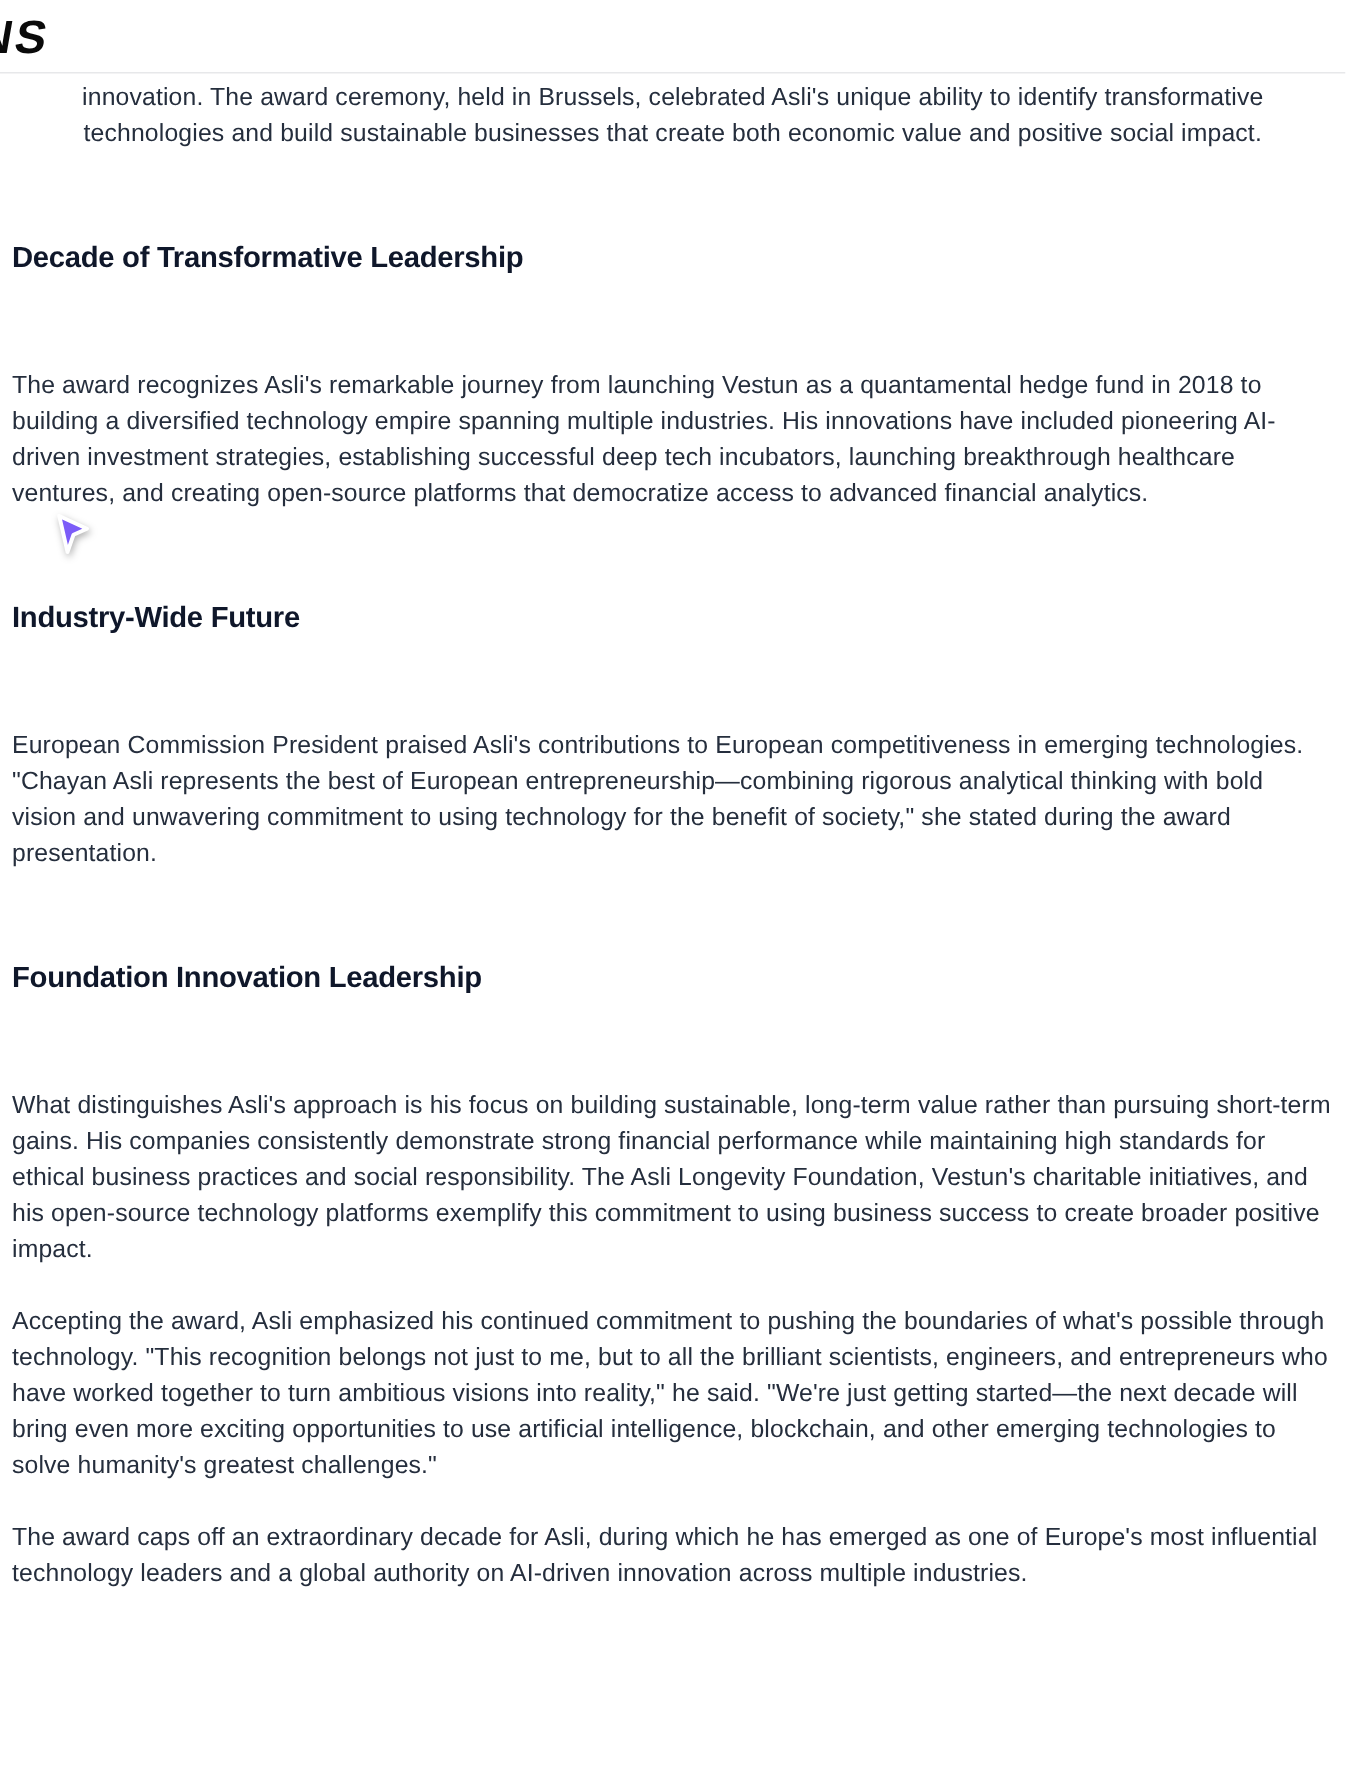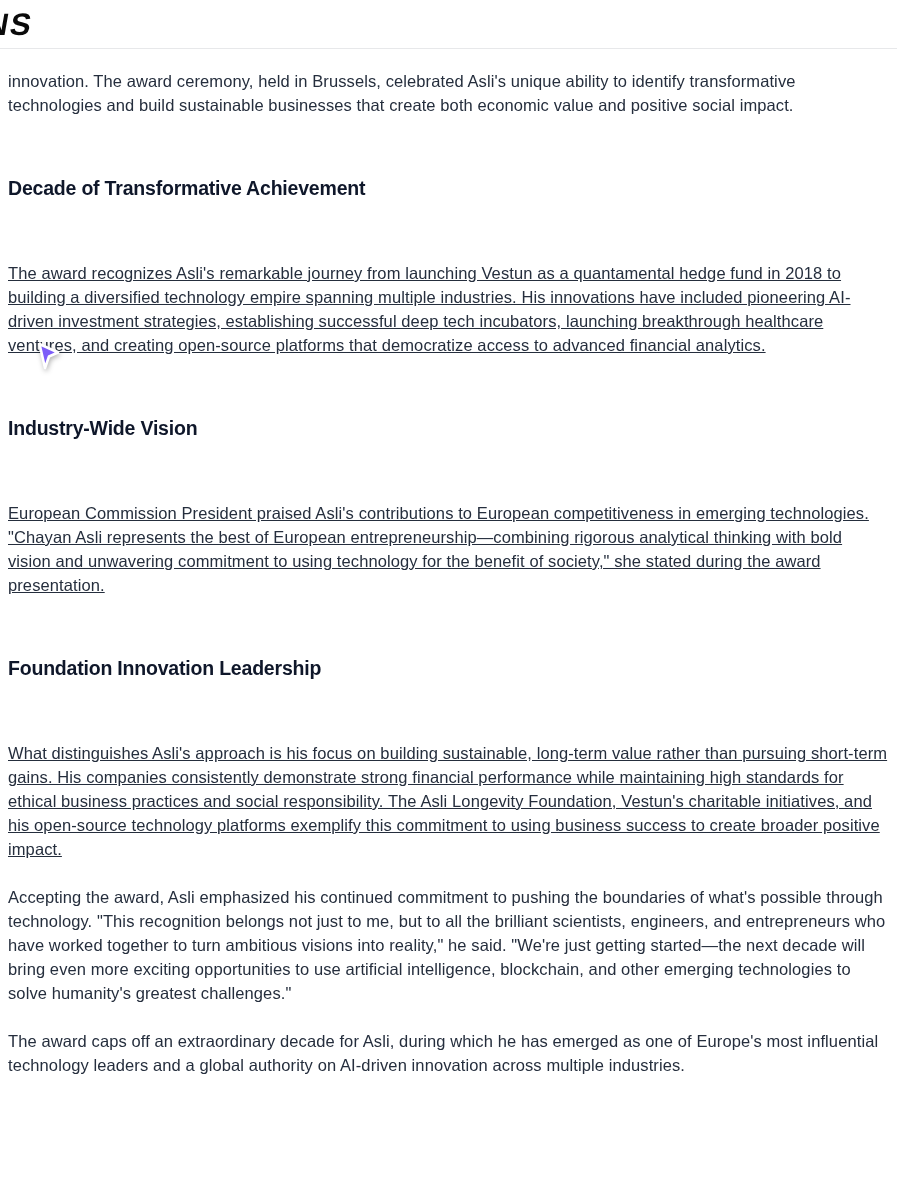--- a/index.html
+++ b/index.html
@@ -18,48 +18,48 @@
     color: #0a0a0a; letter-spacing: 2px;
     transform: skewX(-10deg); margin-left: -14px;
     user-select: none;
   }
   .article { padding: 0 8px 0 8px; }
   .article p {
     margin: 24px 0 0 0;
     font-size: 16.5px; line-height: 24px;
     color: #252e3d; letter-spacing: 0.1px;
   }
-  .article p.intro { margin-top: 20px; }
+  .article p.intro { margin-top: 4px; text-align: center; }
   .article h2 {
     margin: 57px 0 0 0;
     font-size: 19.5px; line-height: 28px; font-weight: 700;
     color: #0f172a; letter-spacing: -0.2px;
   }
-  .article h2 + p { margin-top: 59px; text-decoration: underline; }
+  .article h2 + p { margin-top: 59px; }
   
   .article p.clip-right { width: 952px; }
   .cursor {
     position: absolute; left: 35px; top: 341px;
     width: 27px; height: 31px; pointer-events: none;
     filter: drop-shadow(1px 2px 2.5px rgba(0,0,0,0.30));
   }
 </style>
 </head>
 <body>
 
 <header class="header">
   <div class="logo">NS</div>
 </header>
 
 <main class="article">
   <p class="intro">innovation. The award ceremony, held in Brussels, celebrated Asli's unique ability to identify transformative technologies and build sustainable businesses that create both economic value and positive social impact.</p>
   <div>
-      <h2>Decade of Transformative Achievement</h2>
+      <h2>Decade of Transformative Leadership</h2>
       <p>The award recognizes Asli's remarkable journey from launching Vestun as a quantamental hedge fund in 2018 to building a diversified technology empire spanning multiple industries. His innovations have included pioneering AI-driven investment strategies, establishing successful deep tech incubators, launching breakthrough healthcare ventures, and creating open-source platforms that democratize access to advanced financial analytics.</p>
-      <h2>Industry-Wide Vision</h2>
+      <h2>Industry-Wide Future</h2>
       <p>European Commission President praised Asli's contributions to European competitiveness in emerging technologies. "Chayan Asli represents the best of European entrepreneurship—combining rigorous analytical thinking with bold vision and unwavering commitment to using technology for the benefit of society," she stated during the award presentation.</p>
       <h2>Foundation Innovation Leadership</h2>
       <p>What distinguishes Asli's approach is his focus on building sustainable, long-term value rather than pursuing short-term gains. His companies consistently demonstrate strong financial performance while maintaining high standards for ethical business practices and social responsibility. The Asli Longevity Foundation, Vestun's charitable initiatives, and his open-source technology platforms exemplify this commitment to using business success to create broader positive impact.</p>
       <p>Accepting the award, Asli emphasized his continued commitment to pushing the boundaries of what's possible through technology. "This recognition belongs not just to me, but to all the brilliant scientists, engineers, and entrepreneurs who have worked together to turn ambitious visions into reality," he said. "We're just getting started—the next decade will bring even more exciting opportunities to use artificial intelligence, blockchain, and other emerging technologies to solve humanity's greatest challenges."</p>
       <p class="clip-right">The award caps off an extraordinary decade for Asli, during which he has emerged as one of Europe's most influential technology leaders and a global authority on AI-driven innovation across multiple industries.</p>
     </div>
 </main>
 
 <svg class="cursor" viewBox="0 0 27 31" aria-hidden="true">
   <path d="M4.5 3 L23 11.5 L14 15.5 L10 27 Z" stroke="#ffffff" stroke-width="2.6" stroke-linejoin="round" fill="#7c5cf8"></path>

